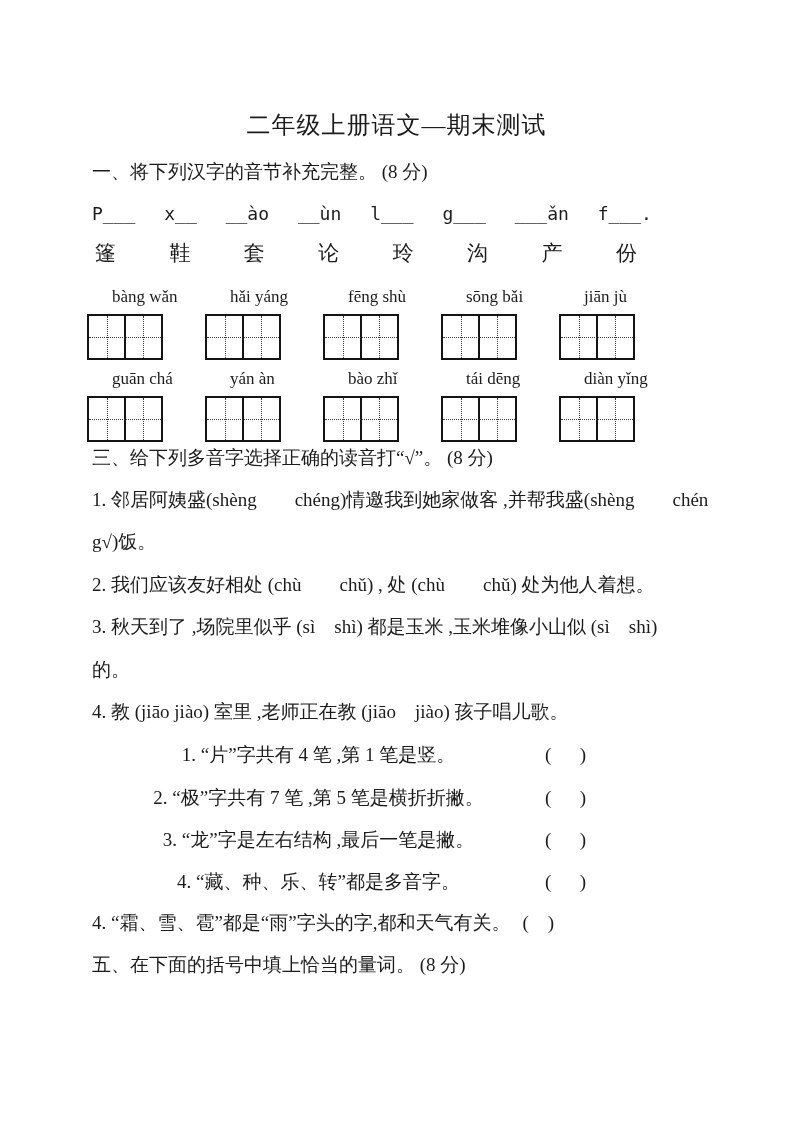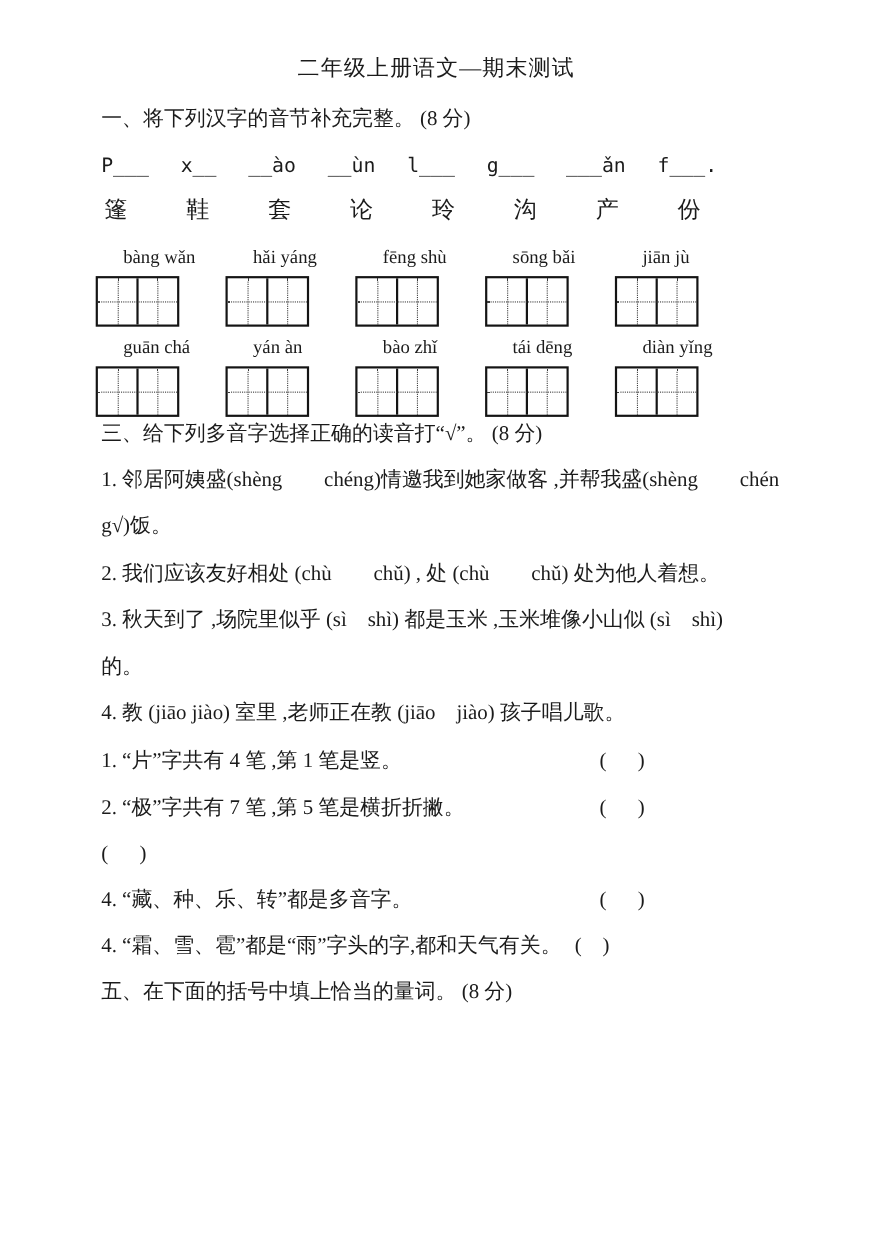--- a/index.html
+++ b/index.html
@@ -1,21 +1,21 @@
 <!DOCTYPE html>
 <html><head>
 <meta charset="utf-8">
 <style>
   html,body{margin:0;padding:0;background:#e8e8e8;}
   .page{
     position:relative;width:793px;height:1122px;margin:0 auto;
     background:#ffffff;color:#1b1b1b;overflow:hidden;
     font-family:"Liberation Serif","DejaVu Serif",serif;
   }
-  .title{padding-top:51px;text-align:center;font-size:20px;line-height:22px;letter-spacing:1px;}
+  .title{padding-top:114px;text-align:center;font-size:24px;line-height:22px;letter-spacing:1px;}
   .line{margin-left:92px;font-size:19px;line-height:24px;white-space:pre;}
   .blank-row{
     display:flex;justify-content:space-between;width:560px;
     margin:18px 0 0 92px;font-size:18px;line-height:24px;white-space:pre;
     font-family:"DejaVu Sans Mono","Liberation Mono",monospace;
   }
   .hanzi-row{
     display:flex;justify-content:space-between;width:542px;
     margin:14px 0 0 95px;font-size:21px;line-height:26px;
   }
@@ -25,21 +25,21 @@
     font-family:Liberation Serif, serif;
     font-size:17px;line-height:24px;white-space:nowrap;margin-left:25px;
   }
   
   .tzg{position:relative;width:76px;height:46px;border:2px solid #141414;box-sizing:border-box;margin-top:5px;background:#fff;}
   .tzg i{position:absolute;display:block;}
   .tzg .sv{left:50%;top:0;bottom:0;border-left:2px solid #141414;margin-left:-1px;}
   .tzg .dh{top:50%;left:0;right:0;border-top:1px dotted #3a3a3a;}
   .tzg .dv1{left:25%;top:0;bottom:0;border-left:1px dotted #3a3a3a;}
   .tzg .dv2{left:75%;top:0;bottom:0;border-left:1px dotted #3a3a3a;}
-  .judge-row{display:flex;margin-left:92px;font-size:19px;line-height:24px;white-space:pre;}
+  .judge-row{display:flex;margin-left:92px;font-size:19px;line-height:24px;white-space:pre;text-align:center;}
   .judge-row .jt{width:453px;flex:none;}
   .judge-row.inline .jt{width:auto;margin-right:12px;}
 </style>
 </head>
 <body>
 
 <div class="page">
 
   <div class="title">二年级上册语文—期末测试</div>
 
@@ -175,20 +175,21 @@
 
   <div class="judge-row" style="margin-top:19px">
     <span class="jt">1. “片”字共有 4 笔 ,第 1 笔是竖。</span>
     <span class="jp">(      )</span>
   </div>
   <div class="judge-row" style="margin-top:19px">
     <span class="jt">2. “极”字共有 7 笔 ,第 5 笔是横折折撇。</span>
     <span class="jp">(      )</span>
   </div>
   <div class="judge-row" style="margin-top:18px">
+    <span class="jt">3. “龙”字是左右结构 ,最后一笔是撇。</span>
     <span class="jp">(      )</span>
   </div>
   <div class="judge-row" style="margin-top:18px">
     <span class="jt">4. “藏、种、乐、转”都是多音字。</span>
     <span class="jp">(      )</span>
   </div>
   <div class="judge-row inline" style="margin-top:17px">
     <span class="jt">4. “霜、雪、雹”都是“雨”字头的字,都和天气有关。</span>
     <span class="jp">(    )</span>
   </div>

